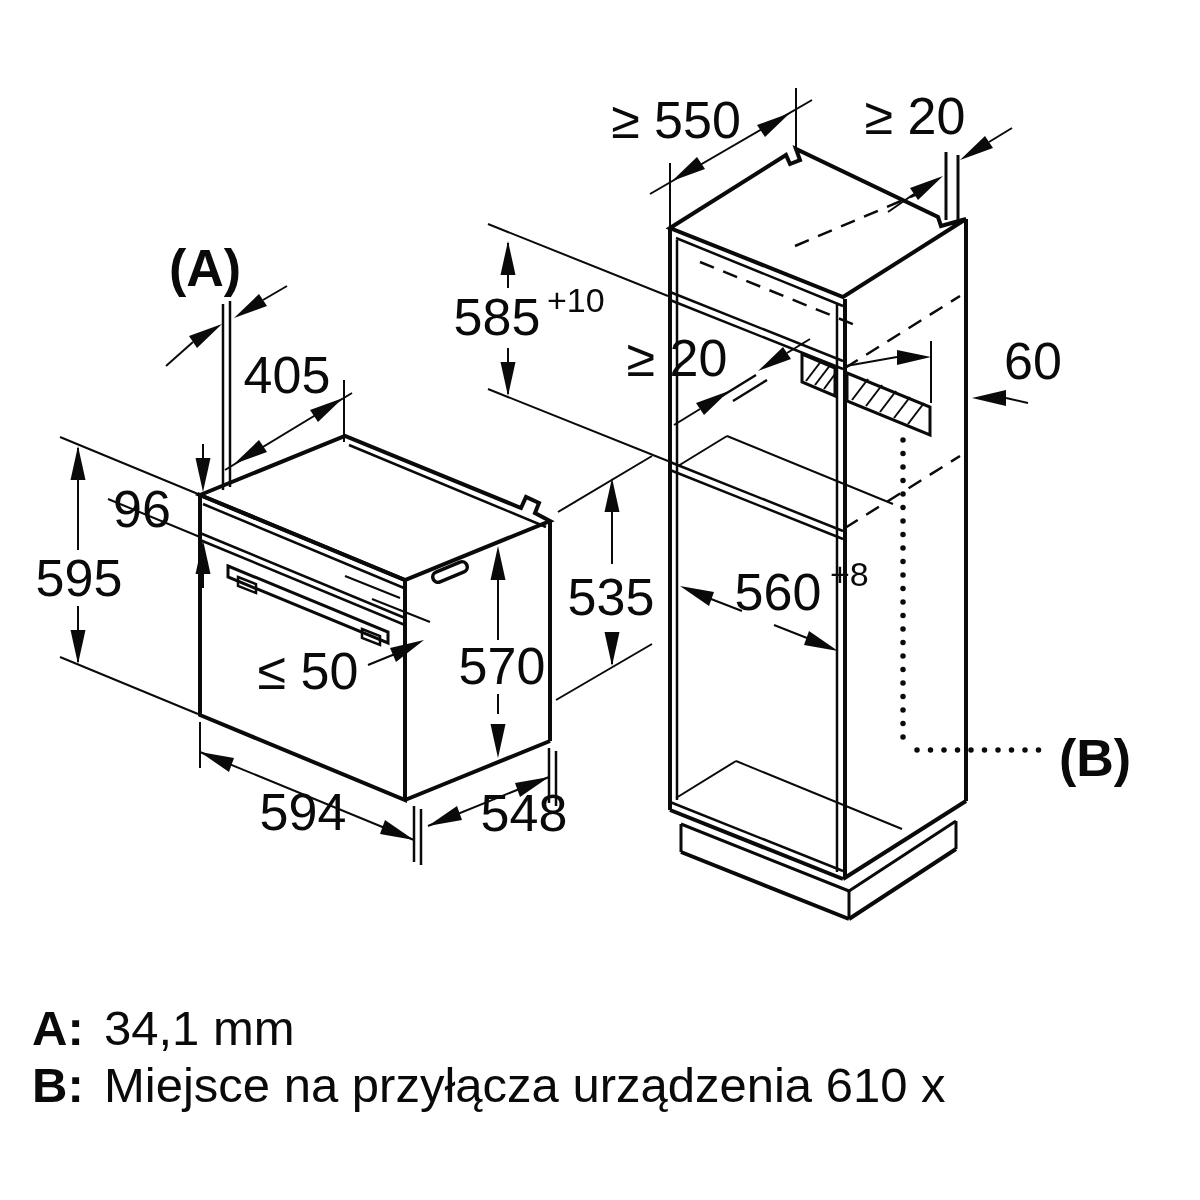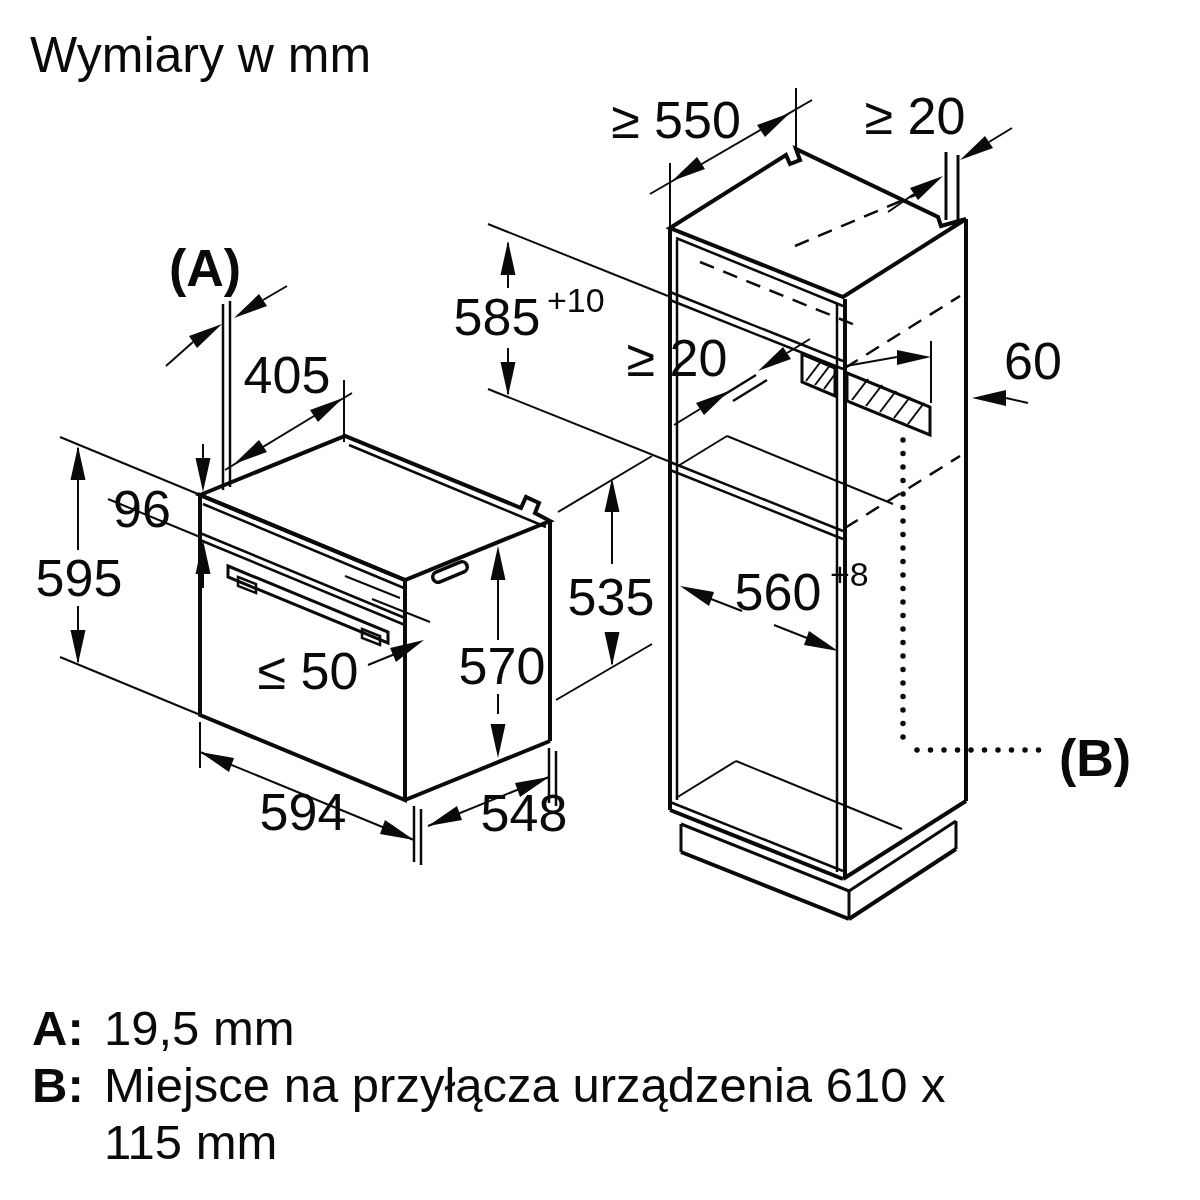--- a/index.html
+++ b/index.html
@@ -21,21 +21,20 @@
   .thin{stroke:#0a0a0a;stroke-width:2;fill:none;}
   .dash{stroke:#0a0a0a;stroke-width:2.5;fill:none;stroke-dasharray:15 10;}
   .dots{stroke:#0a0a0a;stroke-width:5.5;fill:none;stroke-dasharray:0 13.5;stroke-linecap:round;}
   .head{fill:#0a0a0a;stroke:none;}
 </style>
 </head>
 <body>
 
 <div id="stage">
 
-  <div id="title">Wymiary w mm</div>
 
   <svg id="drawing" width="1200" height="1200" viewBox="0 0 1200 1200">
 
     <g>
 
       <path class="stroke4" d="M200,495 L345,436 L521,508 L526,497 L539,503 L535,513 L550,521 L405,580 Z"></path>
 
       <line class="stroke25" x1="349" y1="445" x2="546" y2="527"></line>
 
       <line class="stroke25" x1="203" y1="504" x2="404" y2="588"></line>
@@ -262,24 +261,23 @@
       <line class="thin" x1="1006" y1="398" x2="1028" y2="403"></line>
       <text class="dim" x="1033" y="379" text-anchor="middle">60</text>
     </g>
 
     <text class="marker" x="1095" y="776" text-anchor="middle">(B)</text>
   </svg>
 
   <div id="footer">
     <div class="frow">
       <span class="flabel">A:</span>
-      <span>19,5 mm</span>
+      <span>34,1 mm</span>
     </div>
     <div class="frow">
       <span class="flabel">B:</span>
       <span>
         <span>Miejsce na przyłącza urządzenia 610 x</span>
-        <span class="fline2">115 mm</span>
       </span>
     </div>
   </div>
 
 </div>
 
 </body></html>

